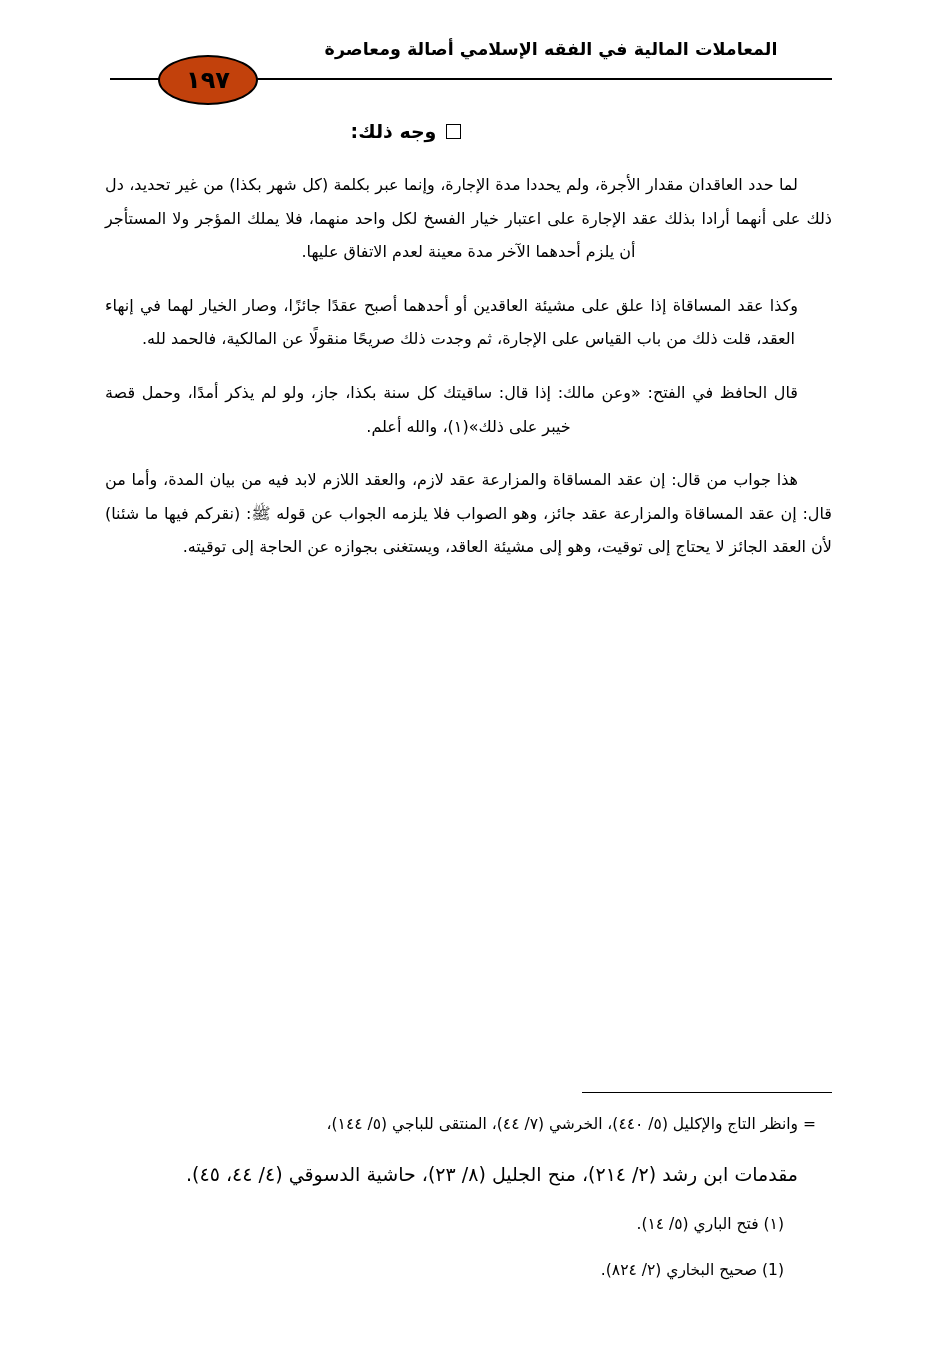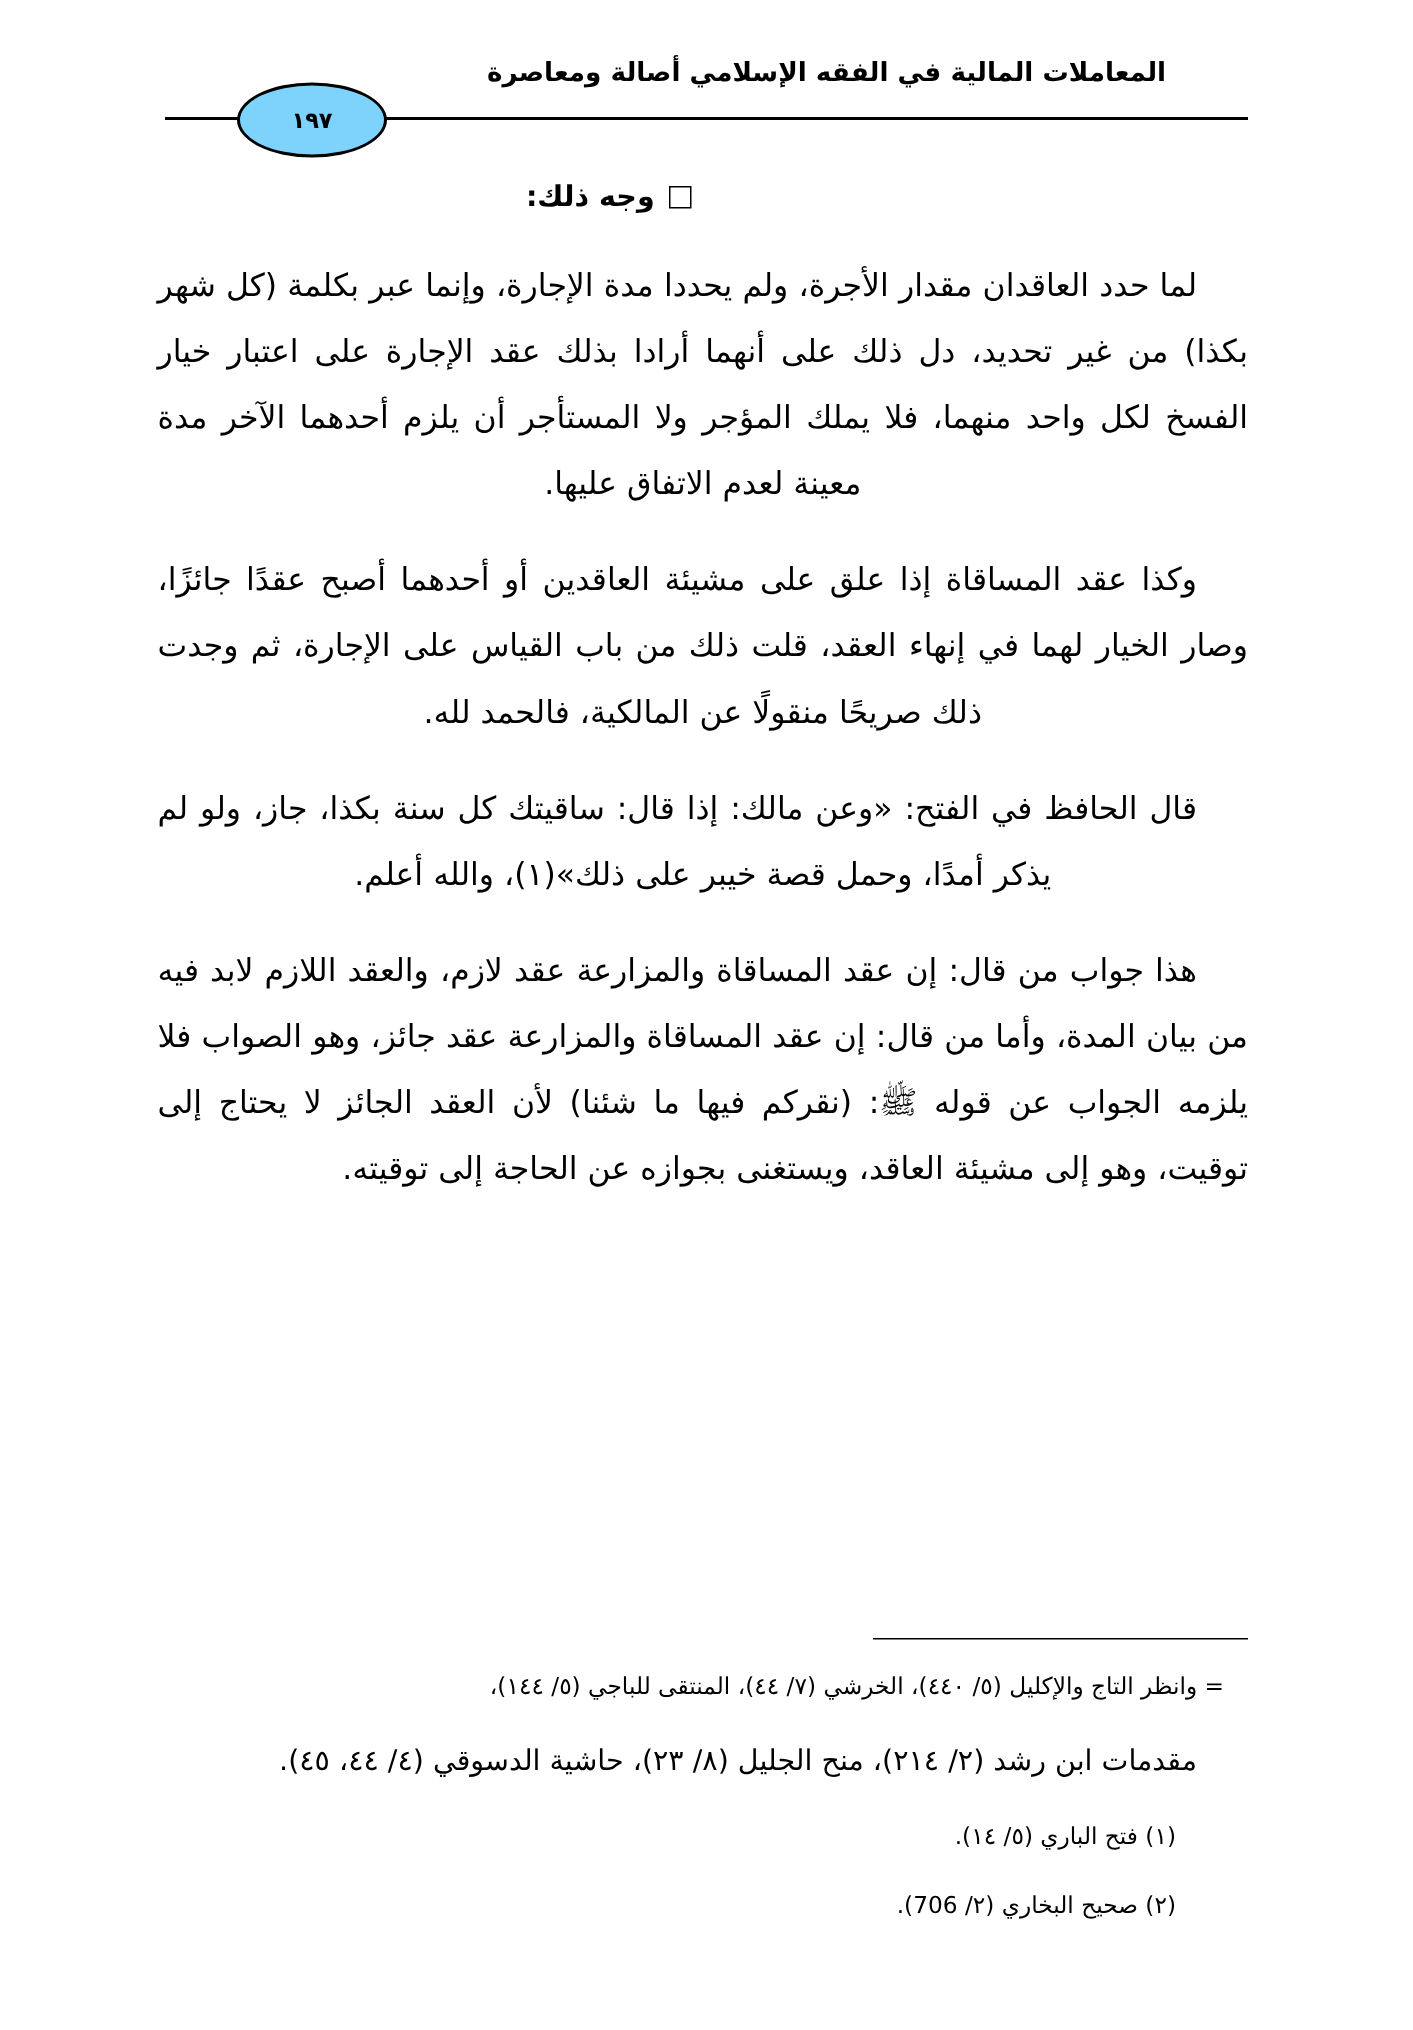--- a/index.html
+++ b/index.html
@@ -49,25 +49,25 @@
     border-top: 2px solid #000;
   }
   .page-number-badge {
     position: absolute;
     top: 17px;
     left: 48px;
     width: 96px;
     height: 46px;
     border: 2px solid #000;
     border-radius: 50%;
-    background: #7dd3fc;
+    background: #c2410c;
     display: flex;
     align-items: center;
     justify-content: center;
-    font-size: 15px;
+    font-size: 24px;
     font-weight: bold;
     letter-spacing: 1px;
   }
 
   
   .content {
     position: absolute;
     top: 120px;
     right: 110px;
     left: 105px;
@@ -89,21 +89,21 @@
     display: inline-block;
     flex: 0 0 auto;
   }
   .heading-text {
     font-size: 19px;
     font-weight: bold;
   }
 
   p.para {
     margin: 0 0 20px 0;
-    font-size: 21px;
+    font-size: 16px;
     line-height: 2.1;
     text-align: justify;
     text-align-last: center;
     text-indent: 34px;
   }
   p.para.last-right {
     text-align-last: right;
   }
 
   
@@ -166,16 +166,16 @@
     <p class="para">قال الحافظ في الفتح: «وعن مالك: إذا قال: ساقيتك كل سنة بكذا، جاز، ولو لم يذكر أمدًا، وحمل قصة خيبر على ذلك»(١)، والله أعلم.</p>
     <p class="para last-right">هذا جواب من قال: إن عقد المساقاة والمزارعة عقد لازم، والعقد اللازم لابد فيه من بيان المدة، وأما من قال: إن عقد المساقاة والمزارعة عقد جائز، وهو الصواب فلا يلزمه الجواب عن قوله ﷺ: (نقركم فيها ما شئنا) لأن العقد الجائز لا يحتاج إلى توقيت، وهو إلى مشيئة العاقد، ويستغنى بجوازه عن الحاجة إلى توقيته.</p>
 
   </div>
 
   <div class="footnotes">
     <div class="footnote-rule"></div>
     <p class="footnote cont">=   وانظر التاج والإكليل (٥/ ٤٤٠)، الخرشي (٧/ ٤٤)، المنتقى للباجي (٥/ ١٤٤)،</p>
     <p class="footnote-line2">مقدمات ابن رشد (٢/ ٢١٤)، منح الجليل (٨/ ٢٣)، حاشية الدسوقي (٤/ ٤٤، ٤٥).</p>
     <p class="fn-small">(١)  فتح الباري (٥/ ١٤).</p>
-    <p class="fn-small">(٢)  صحيح البخاري (٢/ 706).</p>
+    <p class="fn-small">(1)  صحيح البخاري (٢/ ٨٢٤).</p>
   </div>
 
 </div>
 
 </body></html>

